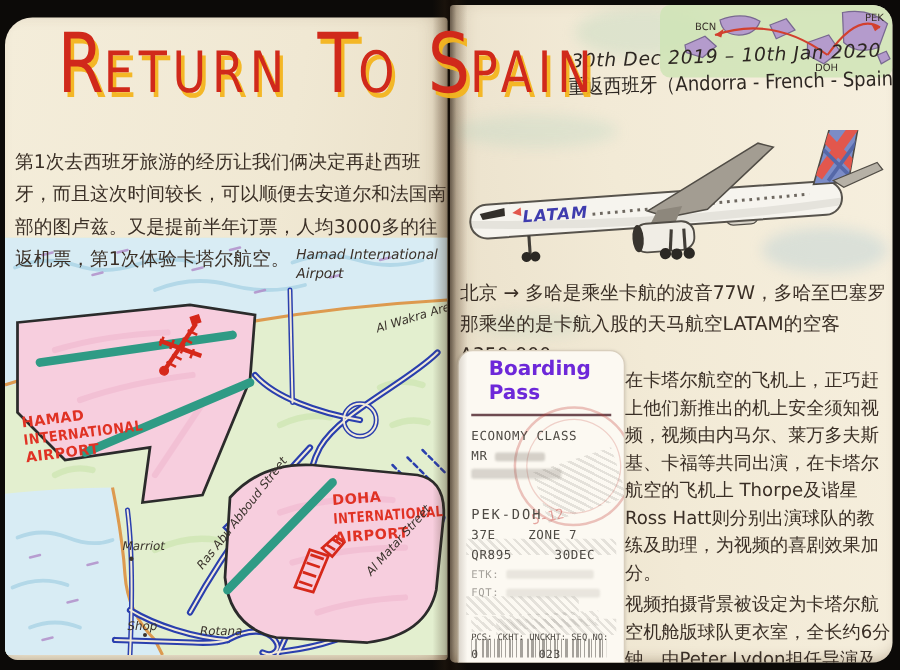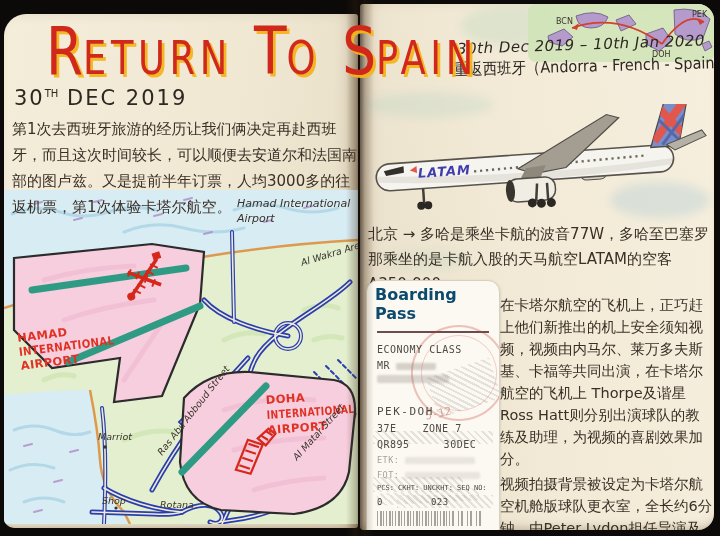--- a/index.html
+++ b/index.html
@@ -42,29 +42,29 @@
     transform:rotate(-1.5deg) scaleX(.9);transform-origin:left;}
   .plane{position:absolute;left:10px;top:100px;z-index:1;}
   .para-flight{position:absolute;left:8px;top:218px;width:342px;z-index:2;line-height:25px;}
   .right-col{position:absolute;left:140px;top:290px;width:214px;z-index:2;}
   .right-col p{font-size:14.5px;line-height:22px;margin:0 0 3px 0;}
   
   .bpass{position:absolute;left:6px;top:276px;width:132px;height:250px;z-index:2;overflow:hidden;
     background:#fcf9f2;border:1px solid #d9cfbd;border-radius:12px 12px 3px 3px;
     box-shadow:0 1px 3px rgba(0,0,0,.18);}
   .bp-arabic{direction:rtl;text-align:center;padding-top:8px;font-size:11px;color:#8c2332;}
-  .bp-title{padding:4px 0 0 8px;font-size:16px;font-weight:bold;color:#0c4a6e;}
+  .bp-title{padding:4px 0 0 24px;font-size:16px;font-weight:bold;color:#6d28d9;}
   .bp-divider{margin:8px 10px 0 10px;border-top:2px solid rgba(74,31,40,.8);}
   .bp-body{position:relative;padding:6px 8px 0 10px;z-index:3;}
   .bp-line{font-family:"DejaVu Sans Mono",monospace;font-size:10px;color:#4e4a44;letter-spacing:.5px;margin-top:5px;}
   .bp-route{font-size:11px;letter-spacing:1.5px;margin-top:22px;}
   .bp-row{display:flex;}
   .bp-row .sp{display:inline-block;width:26px;}
   .bp-faint{opacity:.5;font-size:8.5px;}
-  .bp-tiny{font-size:7px;letter-spacing:0;margin-top:4px;}
+  .bp-tiny{font-size:7px;letter-spacing:0;margin-top:26px;}
   .bp-vals{font-size:9px;}
   .bp-vals .sp{width:48px;}
   .smudge{display:inline-block;height:7px;border-radius:2px;background:rgba(110,104,94,.28);
     filter:blur(1px);vertical-align:middle;margin-left:6px;}
   .w40{width:40px;} .w70{width:70px;} .w75{width:75px;}
   .smudge-line{width:72px;height:8px;margin-top:4px;border-radius:2px;background:rgba(110,104,94,.25);filter:blur(1px);}
   .hx{position:absolute;background:repeating-linear-gradient(45deg,rgba(70,66,60,.13) 0 2px,transparent 2px 5px);z-index:1;}
   .hx1{top:86px;right:2px;width:66px;height:42px;transform:rotate(-18deg);}
   .hx2{top:150px;left:6px;right:6px;height:13px;}
   .hx3{top:196px;left:6px;width:90px;height:15px;}
@@ -228,21 +228,20 @@
       <text class="ink-label" transform="translate(158,266) rotate(-52)">Ras Abu Abboud Street</text>
       <text class="ink-label" transform="translate(293,271) rotate(-48)">Al Matar Street</text>
       <text class="ink-label" transform="translate(298,76) rotate(-17)">Al Wakra Area</text>
       <text class="ink-label" x="94" y="250">Marriot</text>
       <circle cx="101" cy="257" r="1.8" fill="#3a332c"></circle>
       <text class="ink-label" x="98" y="314">Shop</text>
       <circle cx="112" cy="318" r="1.6" fill="#3a332c"></circle>
       <text class="ink-label" x="156" y="318">Rotana</text>
     </svg>
 
-    <div class="date-heading"><span>30</span><sup>TH</sup><span> DEC 2019</span></div>
 
     <p class="cn para-left">第1次去西班牙旅游的经历让我们俩决定再赴西班牙，而且这次时间较长，可以顺便去安道尔和法国南部的图卢兹。又是提前半年订票，人均3000多的往返机票，第1次体验卡塔尔航空。</p>
 
     <div class="airport-note">
       <div>Hamad International</div>
       <div>Airport</div>
     </div>
   </section>
 
   <section class="page page-right">

